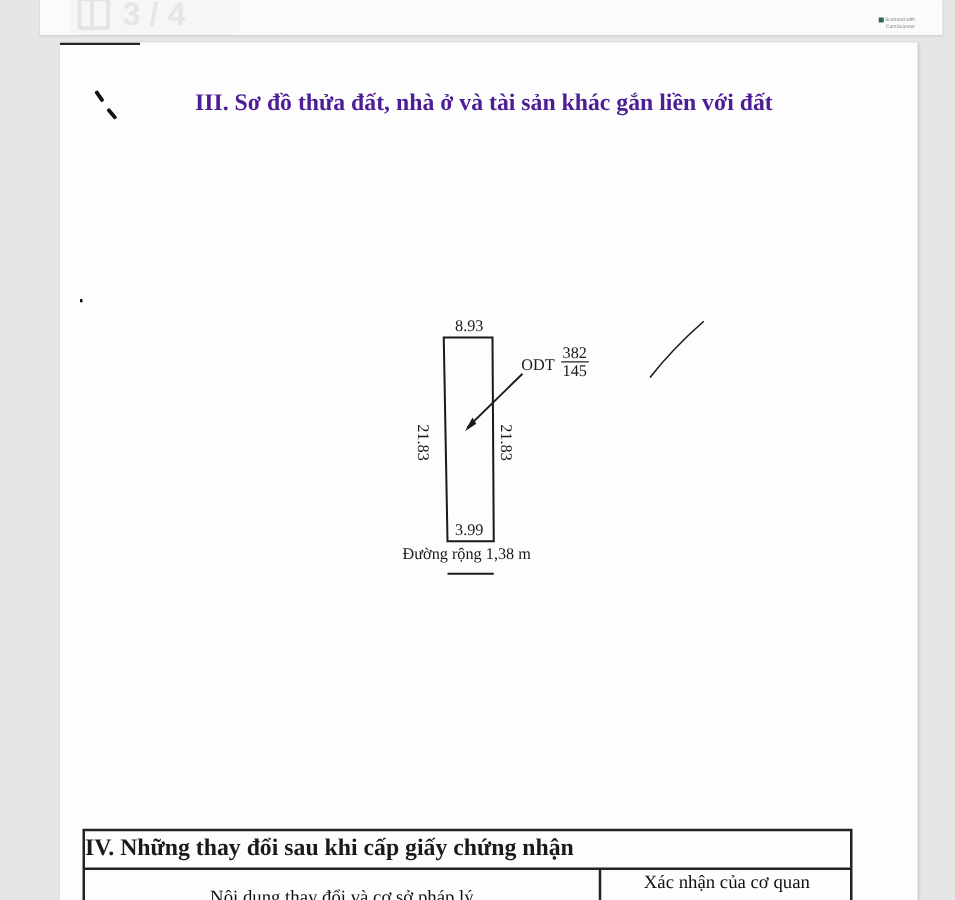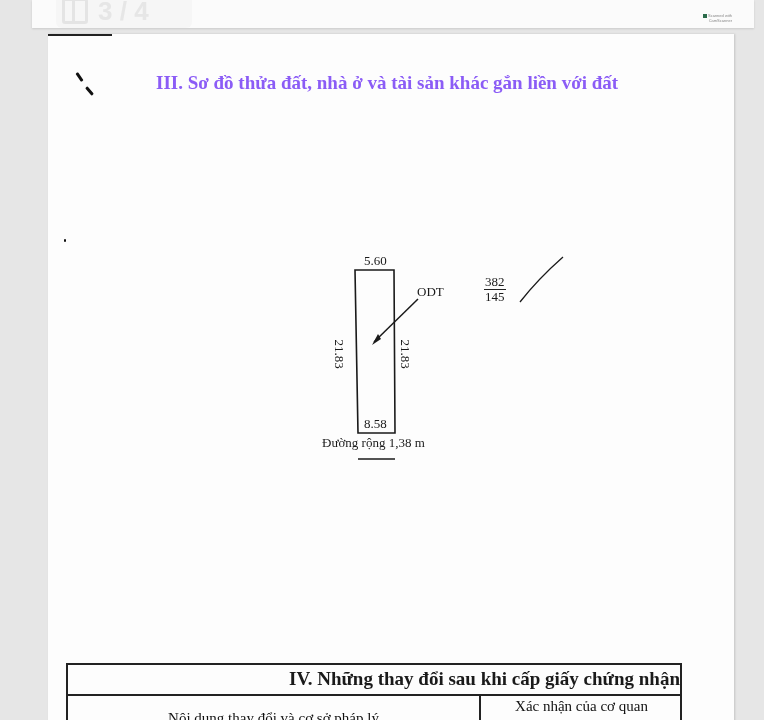--- a/index.html
+++ b/index.html
@@ -35,32 +35,32 @@
   .page {
     position:absolute; left:48px; top:34px; width:686px; height:700px;
     background:#fdfdfd; box-shadow:1px 0 2px rgba(0,0,0,0.15);
     overflow:hidden;
   }
   .page-topline {
     position:absolute; left:0; top:0; width:64px; height:2px; background:#222;
   }
   .mark { position:absolute; background:#111; border-radius:1px; }
   .section-title {
-    position:absolute; left:108px; top:38px; font-size:19px; font-weight:bold; white-space:nowrap; color:#8b5cf6;
+    position:absolute; left:108px; top:38px; font-size:19px; font-weight:bold; white-space:nowrap; color:#4c1d95;
   }
   .plot-label { position:absolute; font-size:13px; white-space:nowrap; color:#1a1a1a; }
   .vert { transform:rotate(90deg); transform-origin:center; }
   .fraction { position:absolute; font-size:13px; color:#1a1a1a; text-align:center; line-height:14px; }
   .fraction .num { border-bottom:1px solid #222; display:block; padding:0 1px; }
   .table-iv {
     position:absolute; left:18px; top:629px; width:616px; height:80px;
     border:2px solid #222; box-sizing:border-box;
   }
   .table-iv .t-head {
-    height:29px; border-bottom:2px solid #222; text-align:right;
+    height:29px; border-bottom:2px solid #222; text-align:left;
     font-size:19px; font-weight:bold; line-height:28px; color:#1a1a1a;
   }
   .table-iv .t-row { position:relative; height:60px; }
   .table-iv .col-left {
     position:absolute; left:0; top:0; width:413px; height:100%;
     border-right:2px solid #222; text-align:center; font-size:15px; padding-top:14px; box-sizing:border-box;
   }
   .table-iv .col-right {
     position:absolute; left:415px; top:0; right:0; height:100%; text-align:center; font-size:15px; padding-top:2px;
   }
@@ -89,26 +89,26 @@
   <div class="section-title">III. Sơ đồ thửa đất, nhà ở và tài sản khác gắn liền với đất</div>
 
   <svg style="position:absolute;left:0;top:0;" width="686" height="700">
     <polygon points="307,236 346,236 347,399 310,399" fill="none" stroke="#1a1a1a" stroke-width="1.6"></polygon>
     <line x1="370" y1="265" x2="326" y2="308" stroke="#1a1a1a" stroke-width="1.5"></line>
     <polygon points="324,311 330,300 333,305" fill="#1a1a1a"></polygon>
     <line x1="310" y1="425" x2="347" y2="425" stroke="#1a1a1a" stroke-width="1.6"></line>
     <path d="M472,268 Q490,245 515,223" fill="none" stroke="#1a1a1a" stroke-width="1.3"></path>
   </svg>
 
-  <div class="plot-label" style="left:316px;top:219px;">5.60</div>
-  <div class="plot-label" style="left:316px;top:382px;">8.58</div>
+  <div class="plot-label" style="left:316px;top:219px;">8.93</div>
+  <div class="plot-label" style="left:316px;top:382px;">3.99</div>
   <div class="plot-label vert" style="left:276px;top:312px;">21.83</div>
   <div class="plot-label vert" style="left:342px;top:312px;">21.83</div>
   <div class="plot-label" style="left:369px;top:250px;">ODT</div>
-  <div class="fraction" style="left:401px;top:241px;margin-left:35px;">
+  <div class="fraction" style="left:401px;top:241px;">
     <span class="num">382</span>
     <span>145</span>
   </div>
   <div class="plot-label" style="left:274px;top:401px;">Đường rộng 1,38 m</div>
 
   <div class="table-iv">
     <div class="t-head">IV. Những thay đổi sau khi cấp giấy chứng nhận</div>
     <div class="t-row">
       <div class="col-left">Nội dung thay đổi và cơ sở pháp lý</div>
       <div class="col-right">Xác nhận của cơ quan</div>

